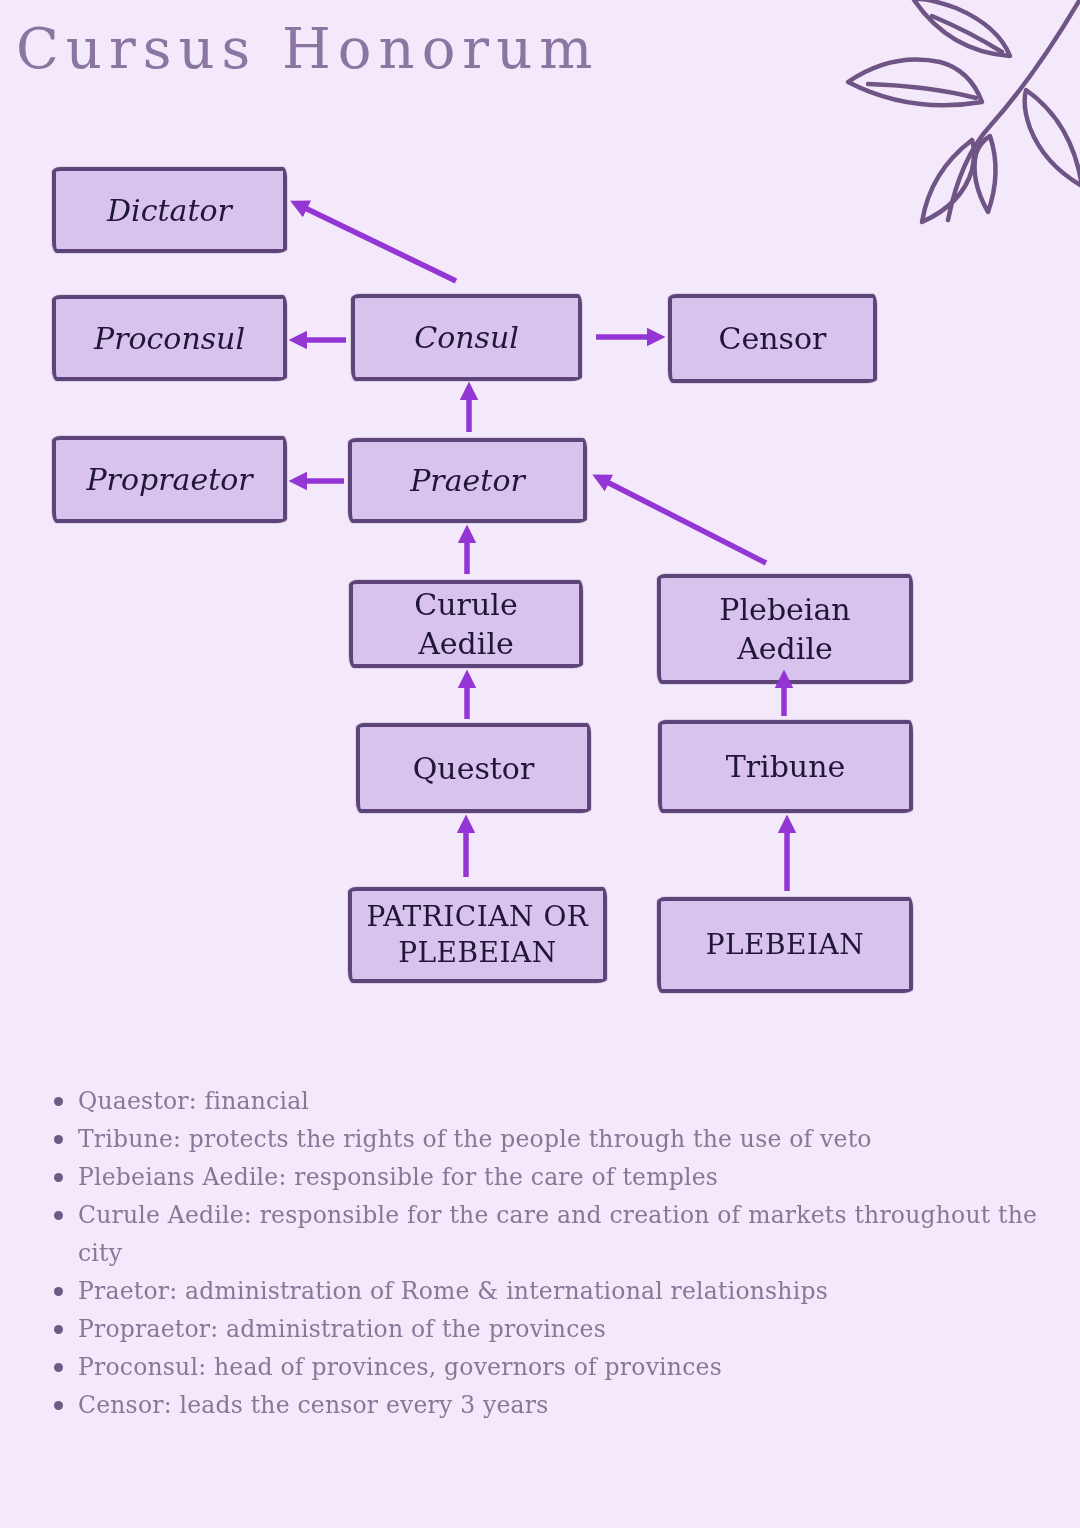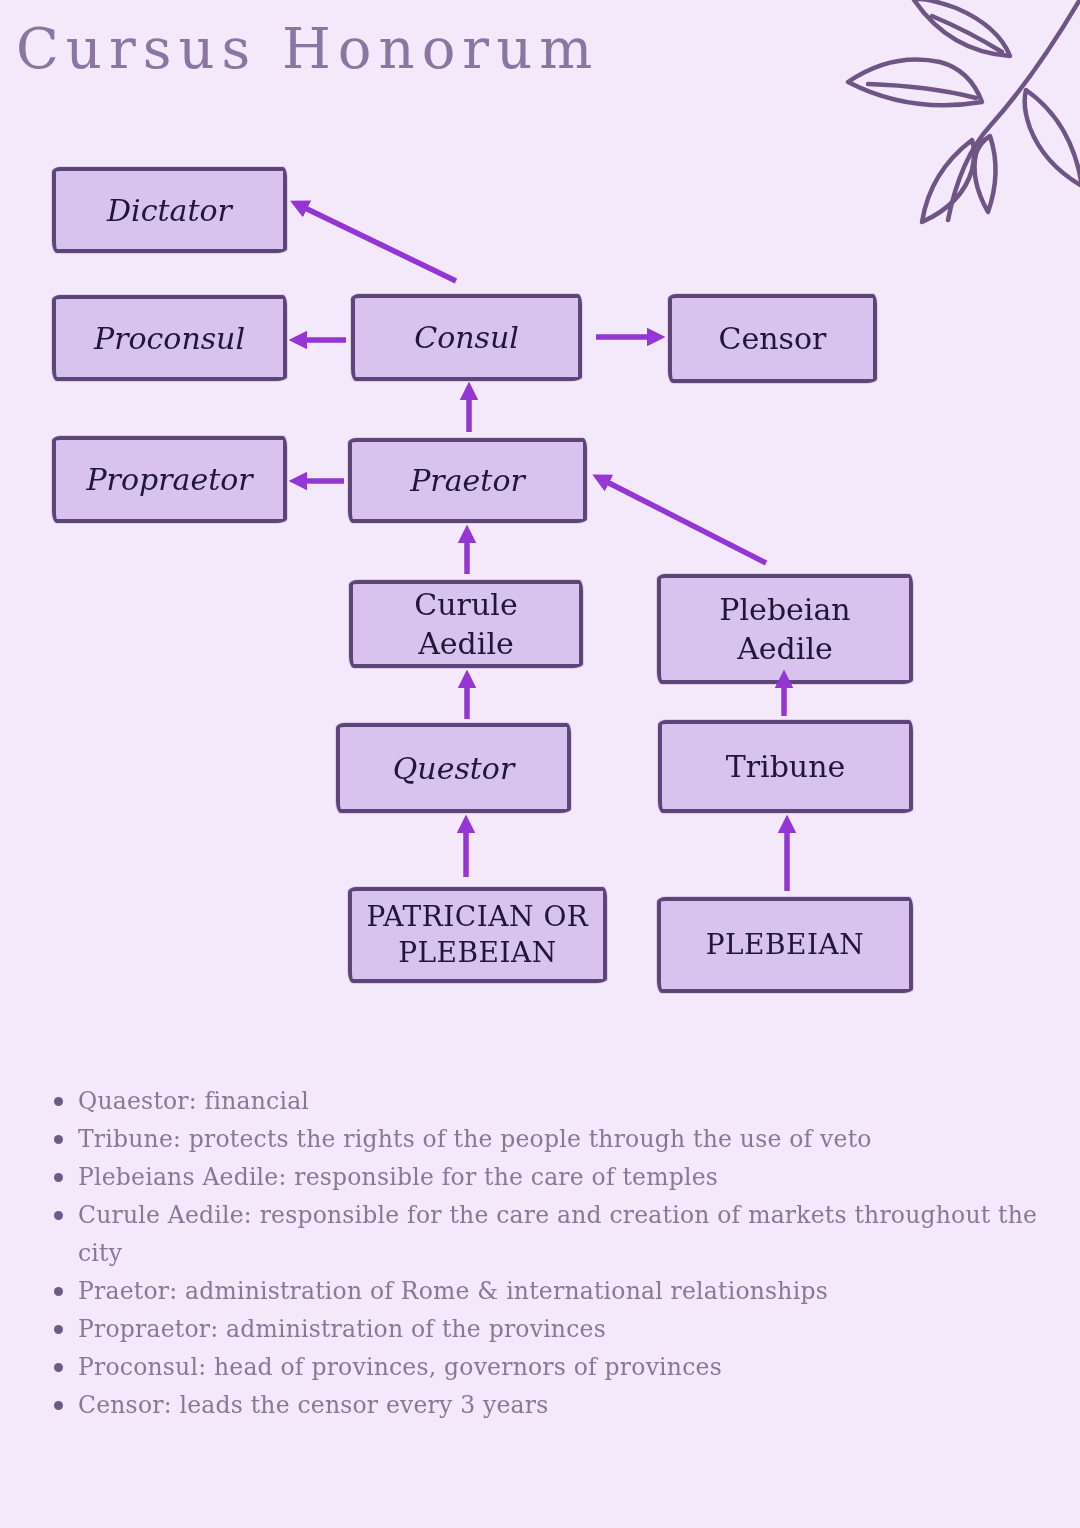--- a/index.html
+++ b/index.html
@@ -112,21 +112,21 @@
   </div>
 
   <div class="node" style="left:349px;top:580px;width:234px;height:88px;">
     <span>Curule Aedile</span>
   </div>
 
   <div class="node" style="left:657px;top:574px;width:256px;height:110px;">
     <span>Plebeian Aedile</span>
   </div>
 
-  <div class="node" style="left:336px;top:723px;width:235px;height:90px;font-style:italic;">
+  <div class="node" style="left:356px;top:723px;width:235px;height:90px;">
     <span>Questor</span>
   </div>
 
   <div class="node" style="left:658px;top:720px;width:255px;height:93px;">
     <span>Tribune</span>
   </div>
 
   <div class="node caps" style="left:348px;top:887px;width:259px;height:96px;">
     <span>PATRICIAN OR PLEBEIAN</span>
   </div>

